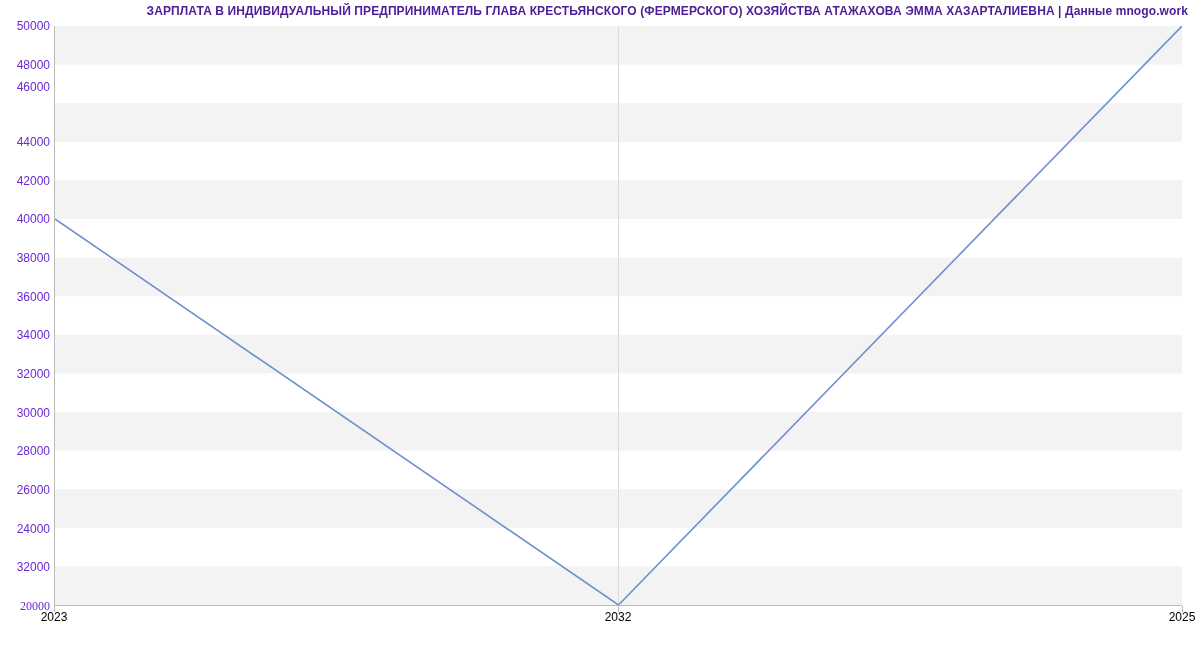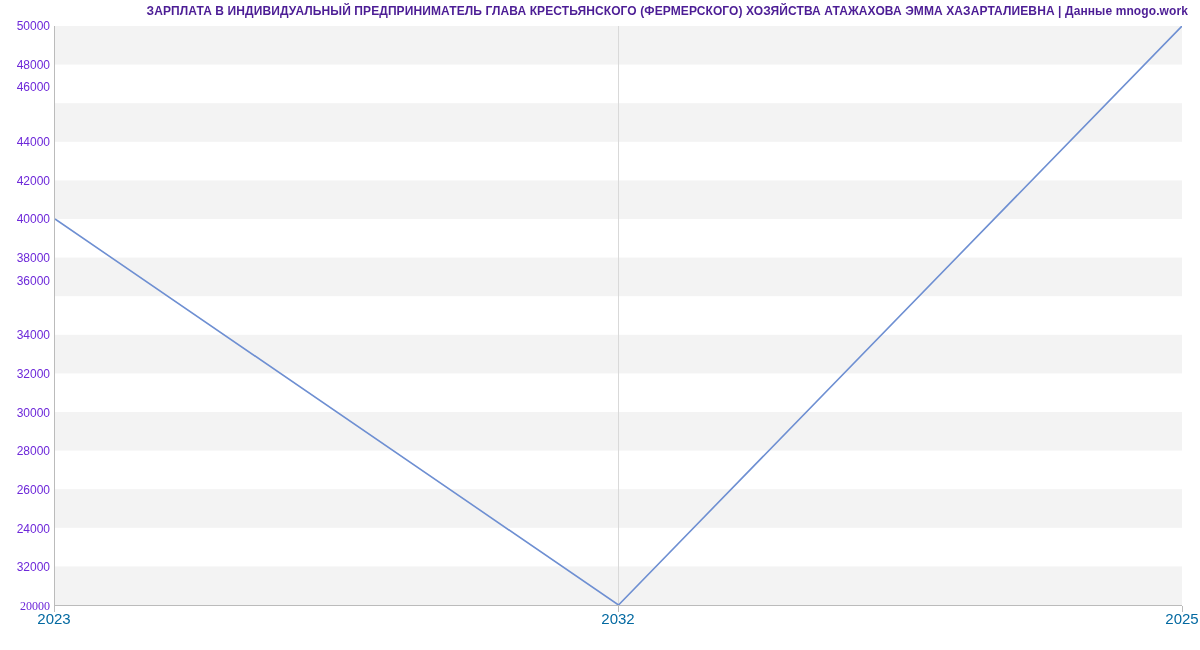--- a/index.html
+++ b/index.html
@@ -41,22 +41,22 @@
     right: 1150px; 
     width: 46px;
     text-align: right;
     font-size: 12px;
     color: #6d28d9;
     transform: translateY(-50%);
   }
   .x-tick-label {
     position: absolute;
     top: 610px; 
-    font-size: 15px;
-    color: #0369a1;
+    font-size: 12px;
+    color: #000000;
     transform: translateX(-50%);
   }
   .x-tick-mark {
     position: absolute;
     top: 606px;
     width: 1px;
     height: 6px;
     background: #bbbbbb;
   }
 </style>
@@ -82,21 +82,21 @@
 
 <div id="y-axis">
     <div class="y-tick-label" style="top: 606px; font-family: Liberation Serif, serif;">20000</div>
     <div class="y-tick-label" style="top: 567.333px;">32000</div>
     <div class="y-tick-label" style="top: 528.667px;">24000</div>
     <div class="y-tick-label" style="top: 490px;">26000</div>
     <div class="y-tick-label" style="top: 451.333px;">28000</div>
     <div class="y-tick-label" style="top: 412.667px;">30000</div>
     <div class="y-tick-label" style="top: 374px;">32000</div>
     <div class="y-tick-label" style="top: 335.333px;">34000</div>
-    <div class="y-tick-label" style="top: 281px; text-align: right;">36000</div>
+    <div class="y-tick-label" style="top: 297px; text-align: right;">36000</div>
     <div class="y-tick-label" style="top: 258px;">38000</div>
     <div class="y-tick-label" style="top: 219.333px;">40000</div>
     <div class="y-tick-label" style="top: 180.667px;">42000</div>
     <div class="y-tick-label" style="top: 142px;">44000</div>
     <div class="y-tick-label" style="top: 87px;">46000</div>
     <div class="y-tick-label" style="top: 64.6667px;">48000</div>
     <div class="y-tick-label" style="top: 26px;">50000</div>
   </div>
 <div id="x-axis">
     <div class="x-tick-label" style="left: 54px;">2023</div>

